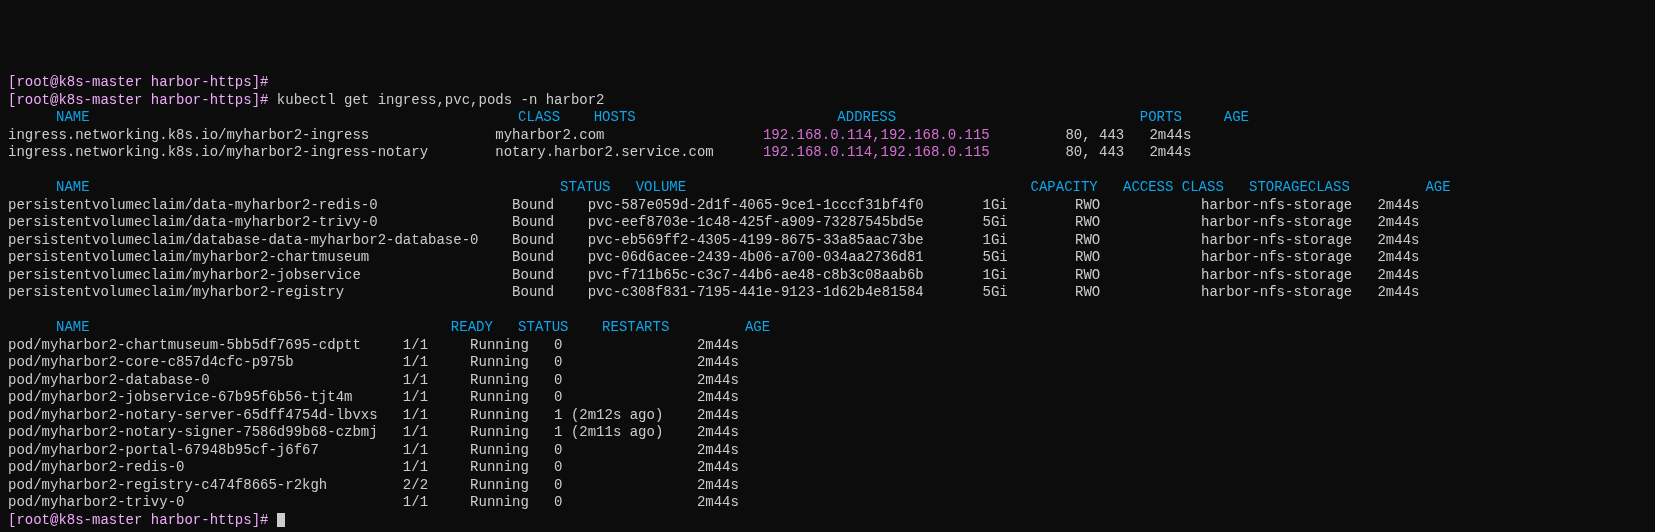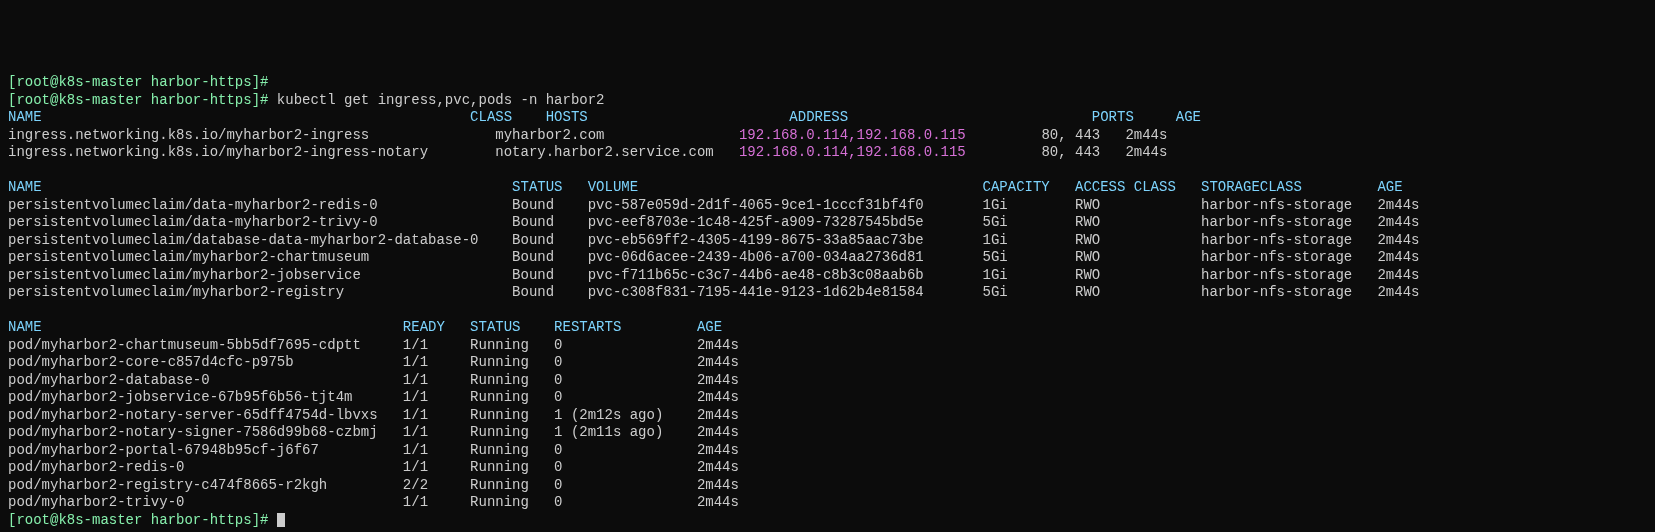--- a/index.html
+++ b/index.html
@@ -5,24 +5,24 @@
     body {
       background-color: #0c0c0c;
       color: #cccccc;
       font-family: 'Consolas', 'Courier New', monospace;
       font-size: 14px;
       margin: 0;
       padding: 4px 8px;
       white-space: pre;
       line-height: 1.25;
     }
-    .prompt { color: #86efac; font-family: Liberation Mono, monospace; }
+    .prompt { color: #f0abfc; font-family: Liberation Mono, monospace; }
     .none { color: #d670d6; }
-    .address { color: #d670d6; }
-    .white { color: #7dd3fc; }
+    .address { color: #d670d6; margin-left: 24px; }
+    .white { color: #0ea5e9; margin-left: 48px; }
     .cursor {
       display: inline-block;
       width: 8px;
       height: 14px;
       background-color: #cccccc;
       vertical-align: middle;
     }
   </style>
 </head>
 <body>

